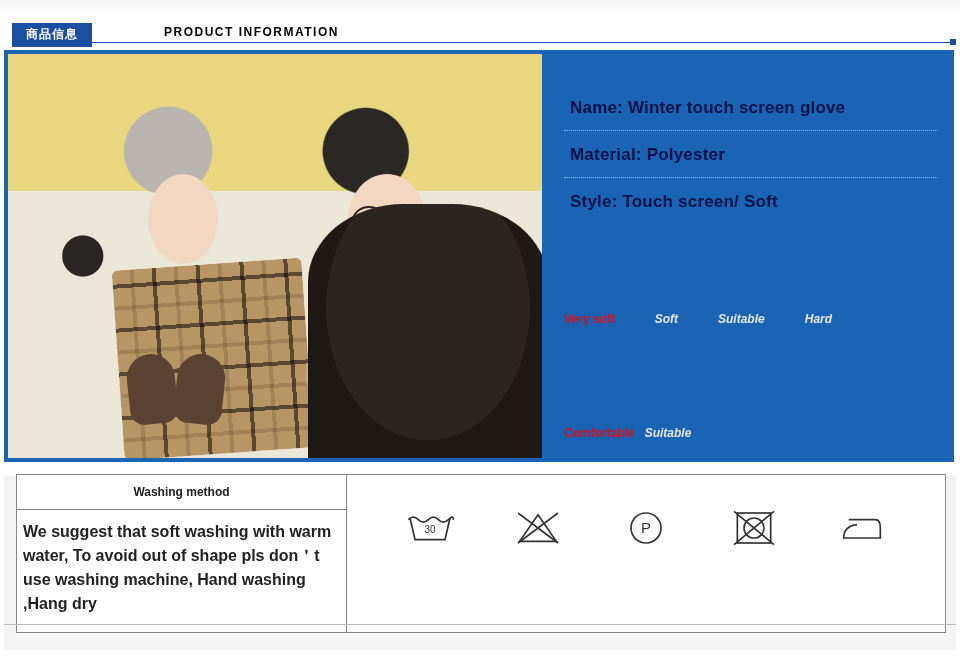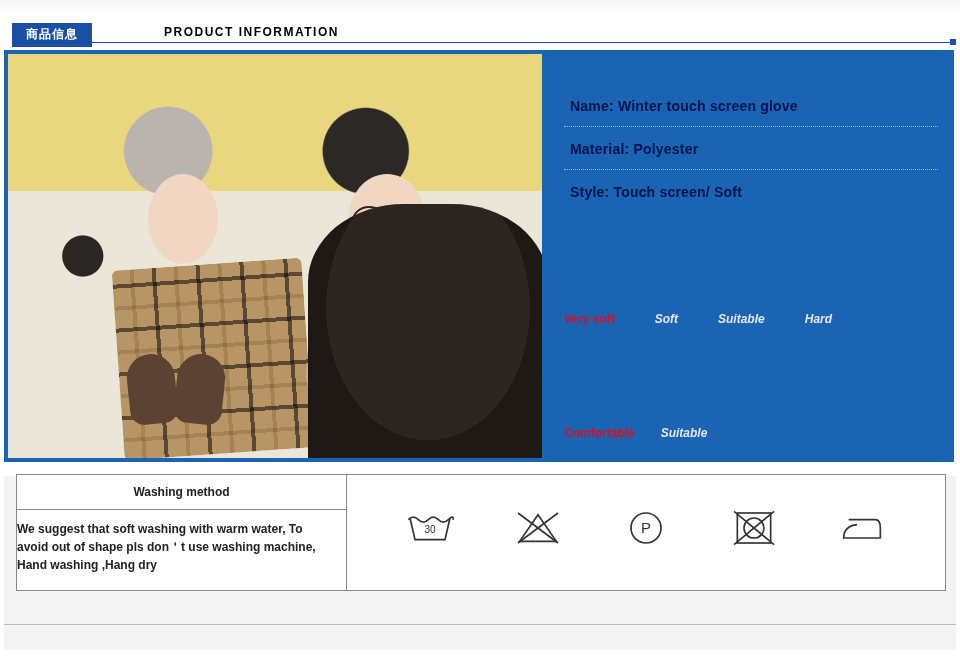--- a/index.html
+++ b/index.html
@@ -118,21 +118,21 @@
   .glasses::after { right:0; }
 
   
   .info {
     position: absolute;
     left: 560px; top: 18px; right: 16px;
     color: #00124a;
   }
   .info .row {
     padding: 14px 6px 12px;
-    font-size: 14px;
+    font-size: 17px;
     font-weight: bold;
     border-bottom: 1px dotted rgba(255,255,255,.55);
     letter-spacing: .2px;
   }
   .info .row.first { padding-top: 30px; }
   .info .row.last { border-bottom: none; }
 
   
   .strip {
     position: absolute;
@@ -140,21 +140,21 @@
     display: flex;
     gap: 30px;
     font-size: 12px;
     font-weight: bold;
   }
   .strip span { white-space: nowrap; }
   .red { color: #d4121f; }
   .navy { color: #e5e5e5; font-style: italic; }
   .strip.s1 { top: 262px; gap: 40px; align-items: flex-end;}
   .strip.s2 { top: 322px; gap: 24px;}
-  .strip.s3 { top: 376px; gap: 26px;}
+  .strip.s3 { top: 376px; gap: 10px;}
 
   
   .wash-table {
     position: absolute;
     top: 474px; left: 16px;
     width: 930px;
     border: 1px solid #888;
     border-collapse: collapse;
     background: #fff;
   }
@@ -165,22 +165,22 @@
   .wm-head {
     width: 330px;
     text-align: center;
     padding: 10px 0 10px;
     font-weight: bold;
     font-size: 12px;
     color: #222;
   }
   .wm-body {
     width: 330px;
-    padding: 10px 10px 16px 0;
-    font-size: 12px;
+    padding: 10px 10px 16px 6px;
+    font-size: 16px;
     font-weight: bold;
     color: #222;
     line-height: 1.5;
   }
   .icons-cell {
     text-align: center;
     vertical-align: middle;
     padding-top: 18px;
   }
   .icon-row {

